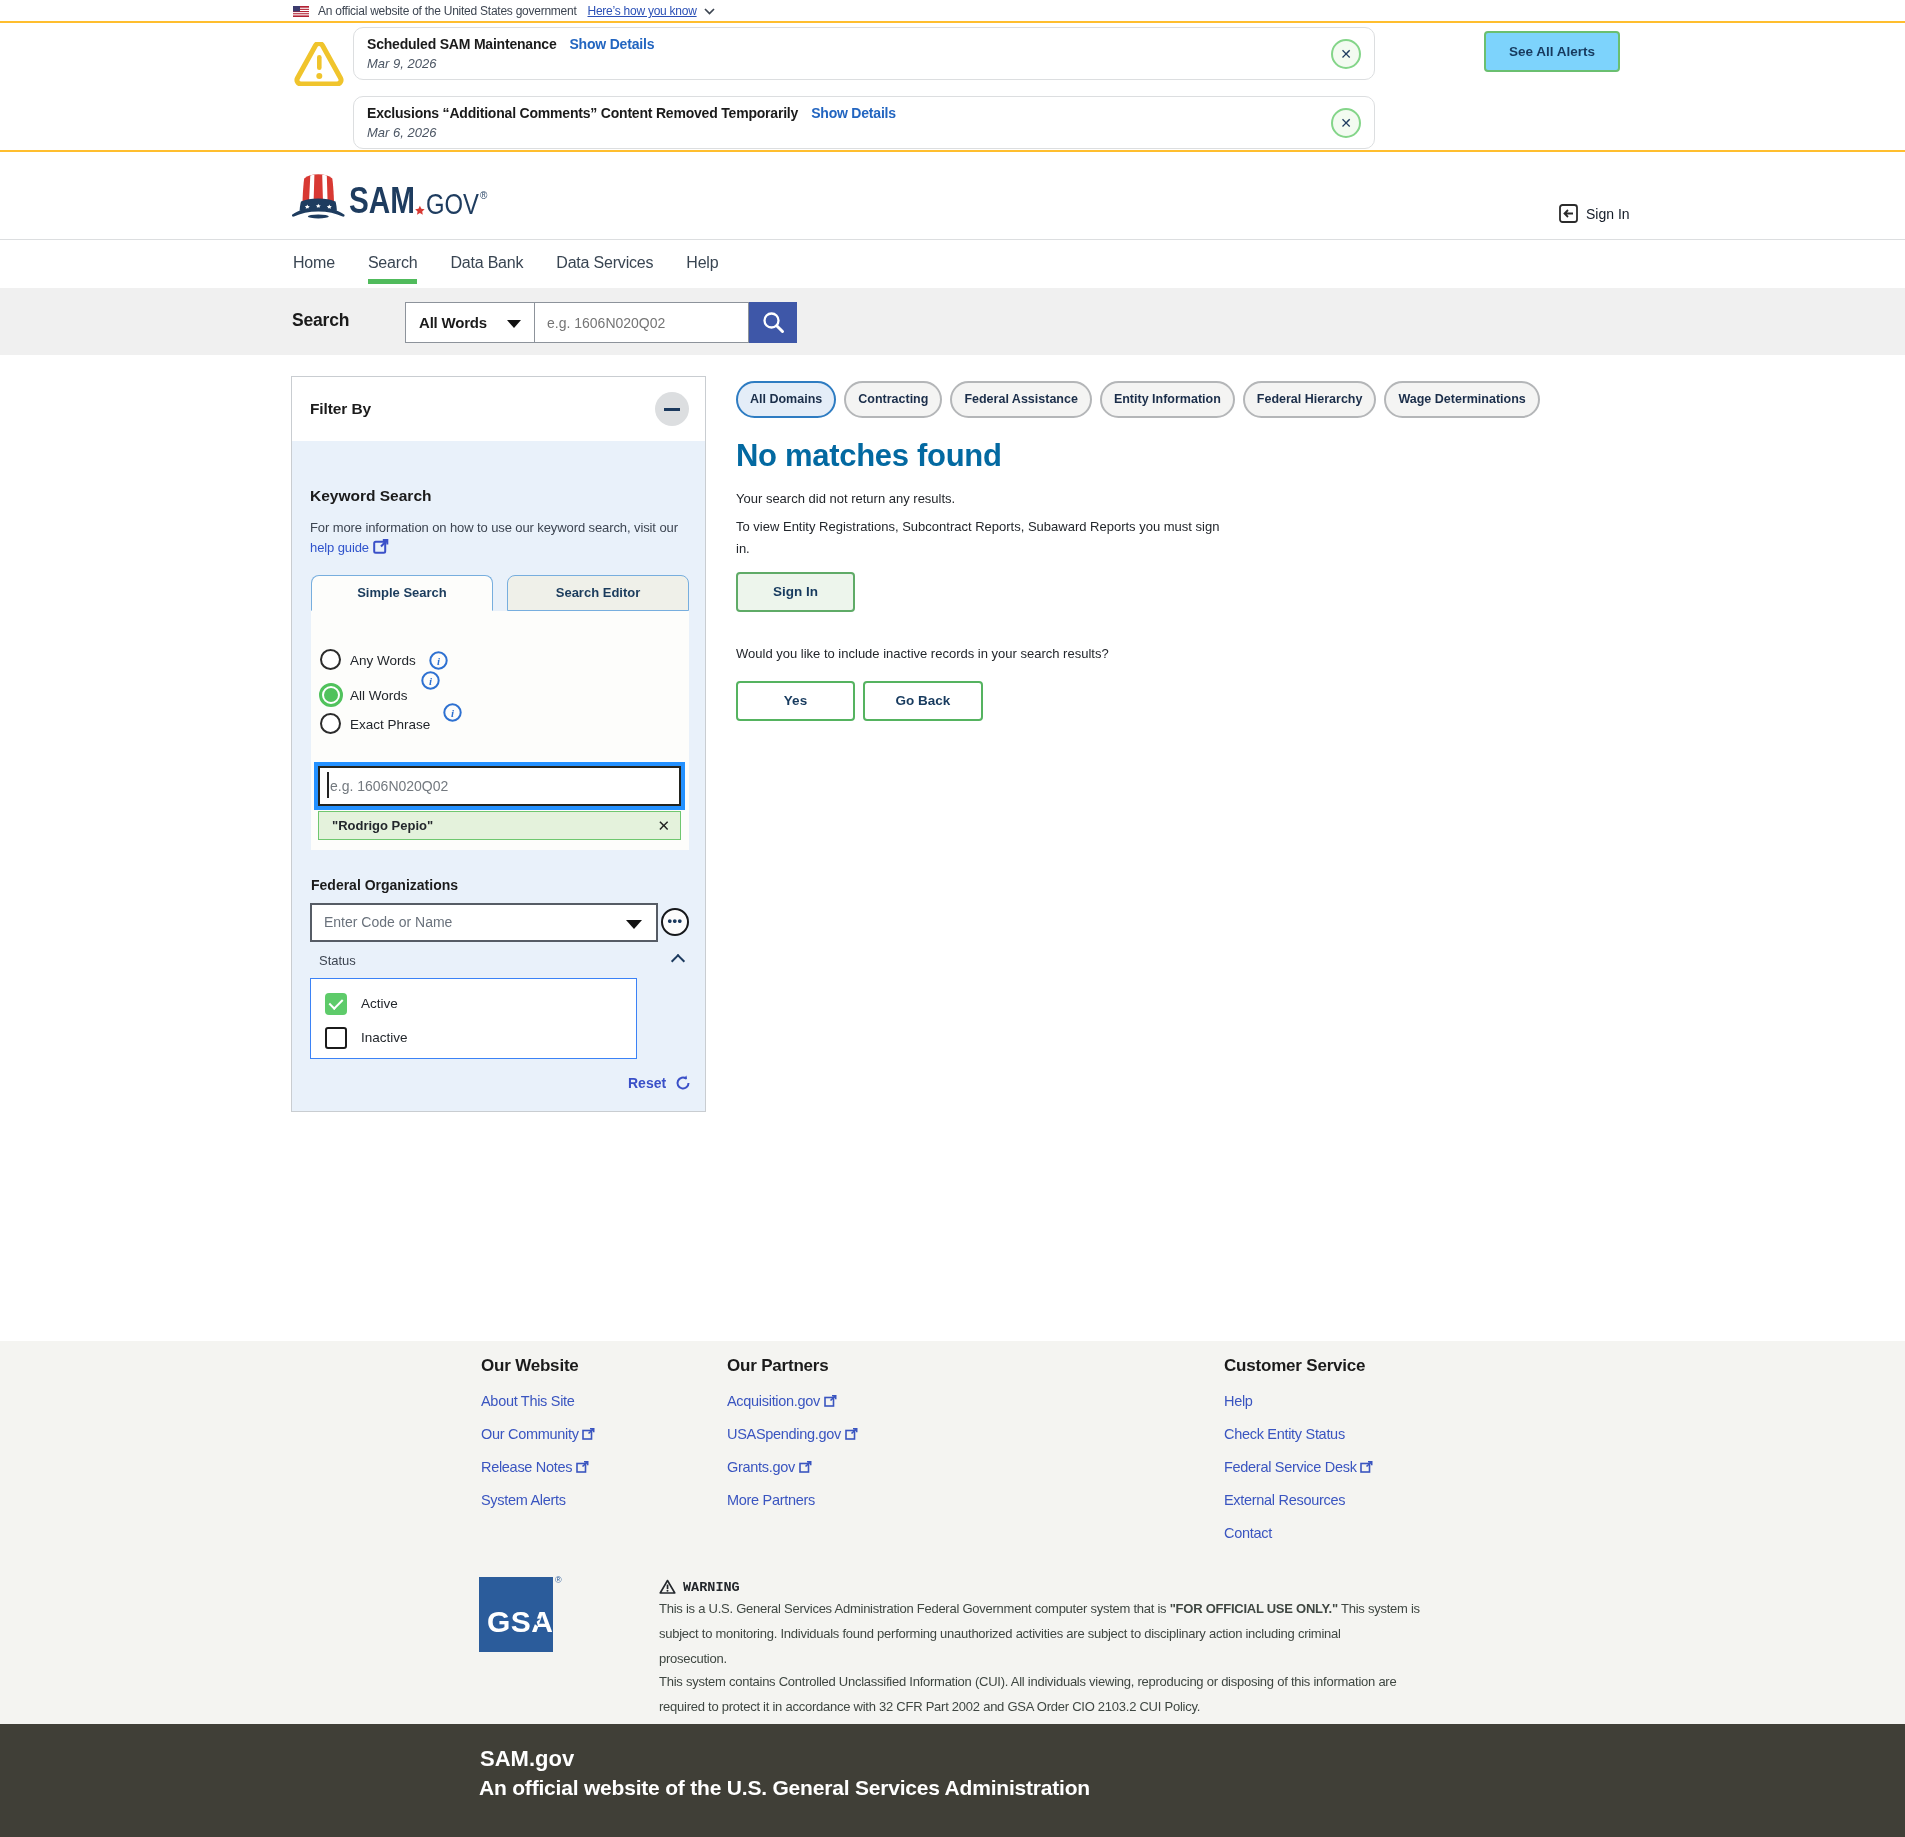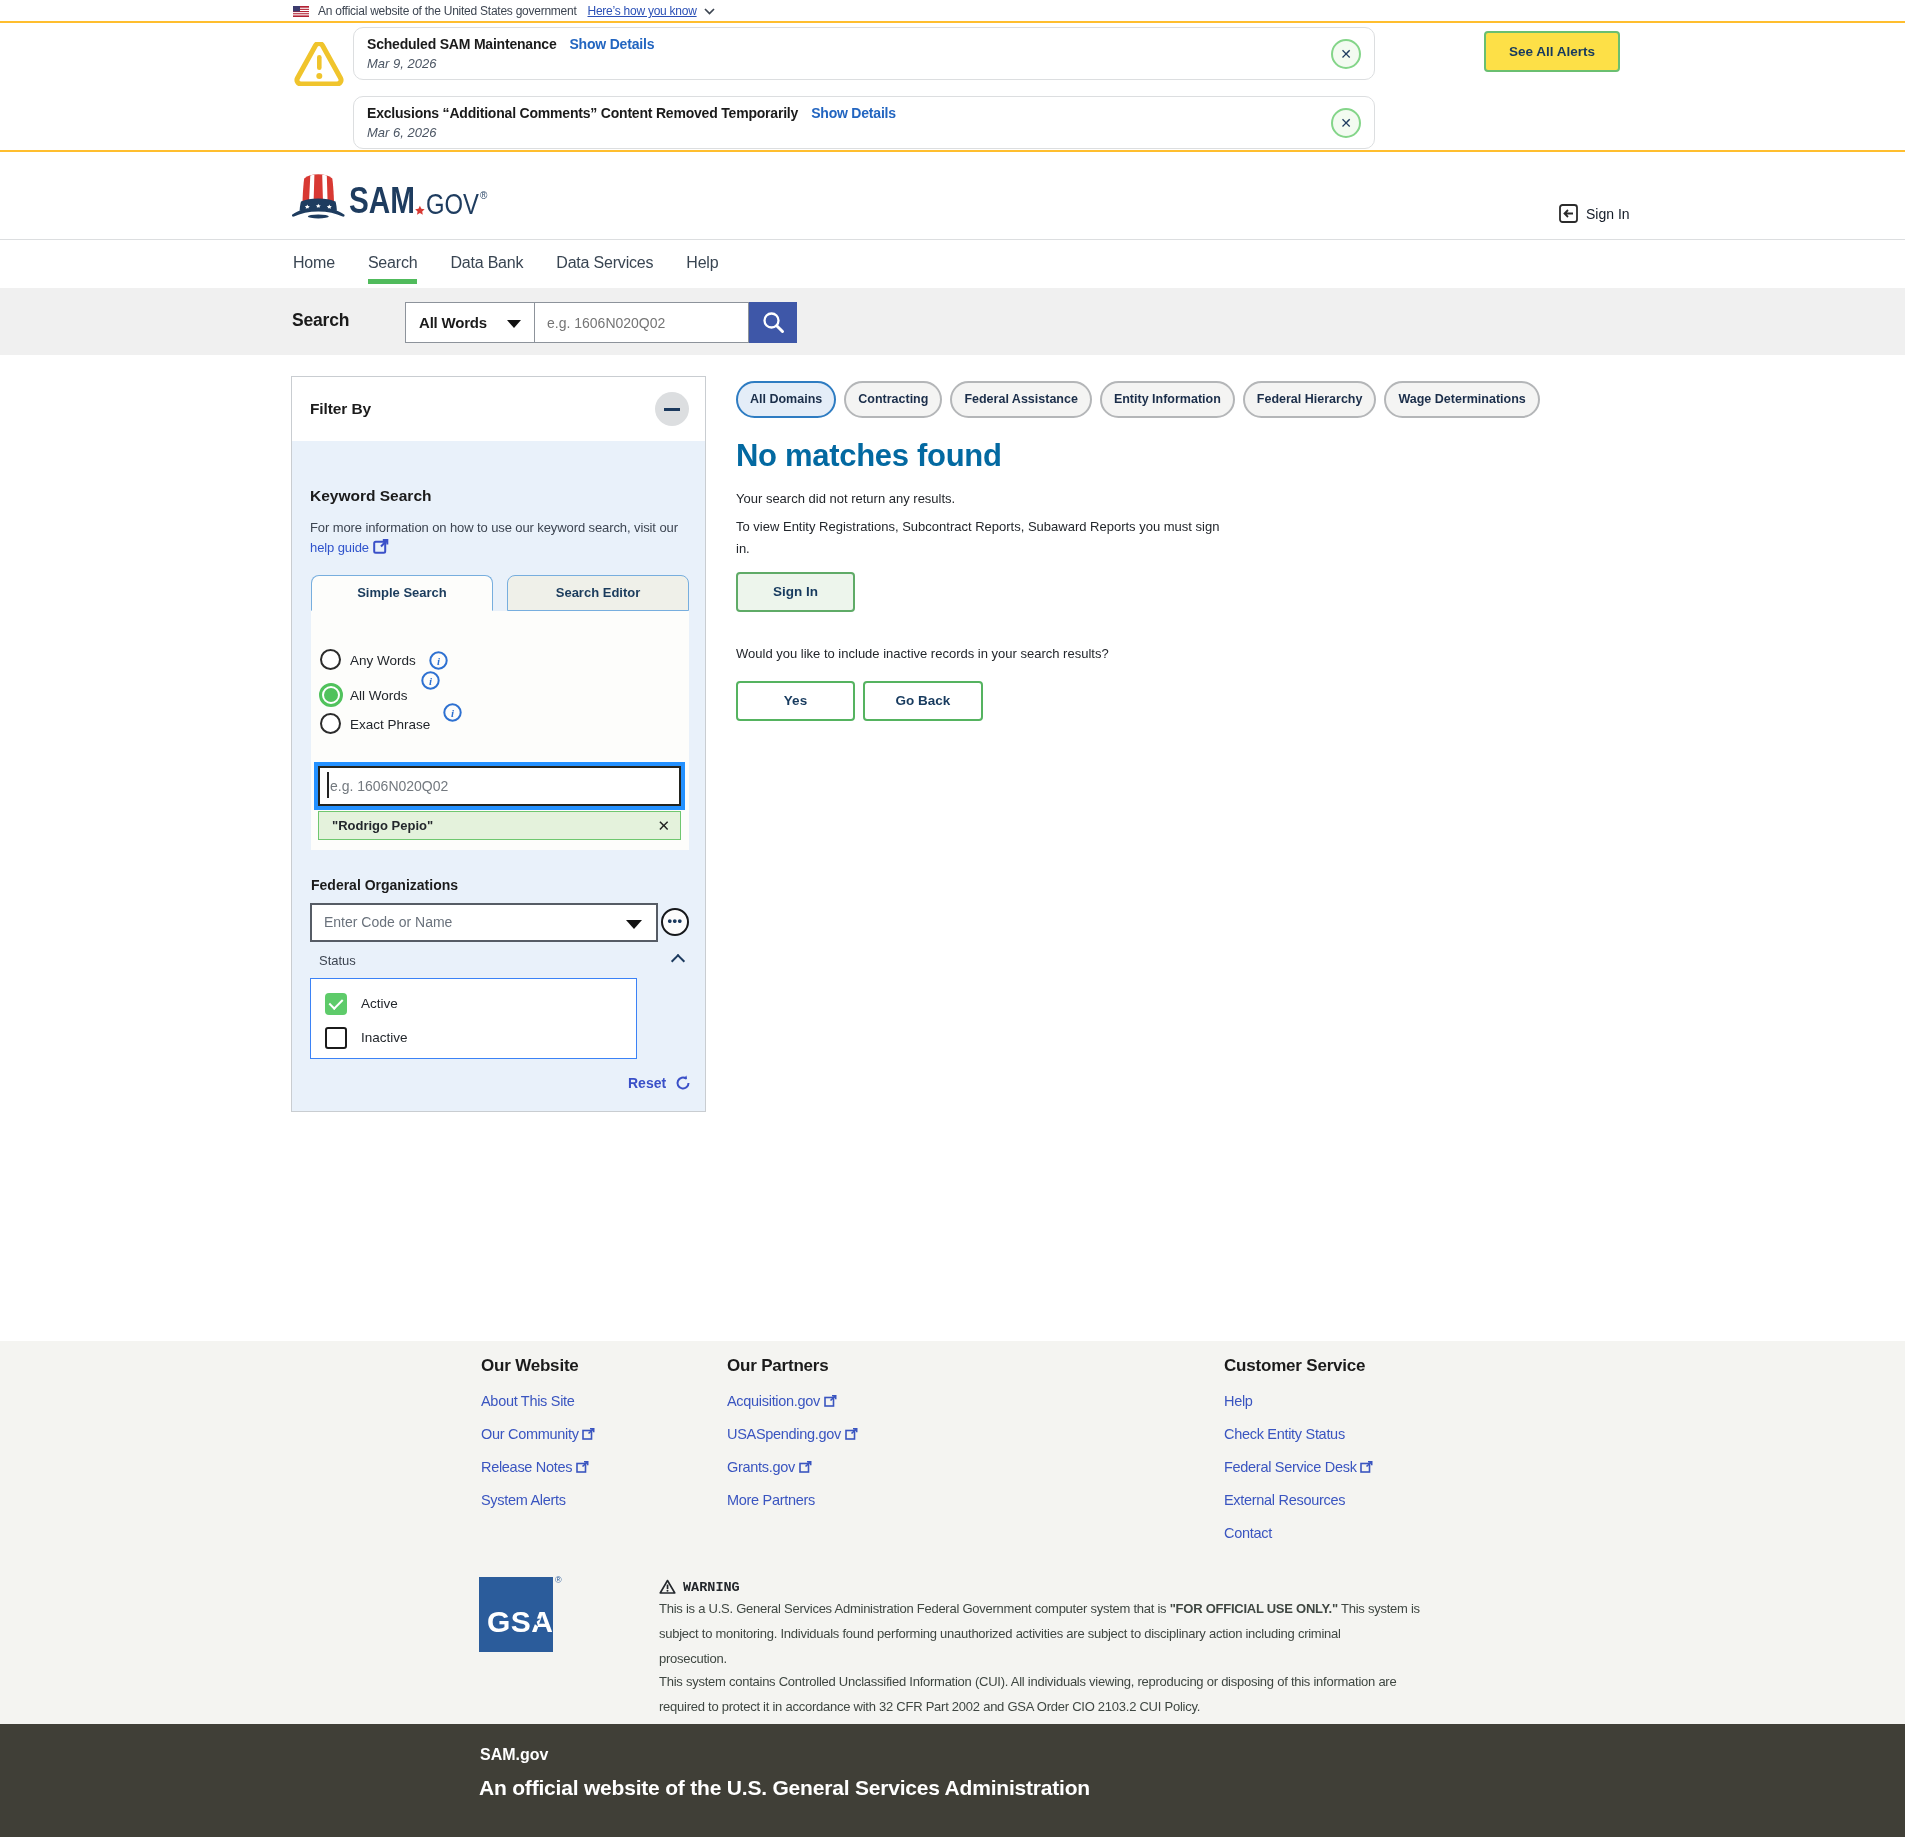--- a/index.html
+++ b/index.html
@@ -13,21 +13,21 @@
 .banner-inner .hk { color:#2b50b6; text-decoration:underline; margin-left:11px; }
 
 
 .alerts { height:129px; background:#fff; border-bottom:2px solid #ffbe2e; position:relative; }
 .warn-tri { position:absolute; left:294px; top:19px; }
 .alert-card { position:absolute; left:353px; width:1022px; height:53px; background:#fff; border:1px solid #dcdee0; border-radius:10px; padding:8px 16px 0 13px; }
 .alert-card .t { font-size:14px; letter-spacing:-0.2px; font-weight:bold; color:#1b1b1b; }
 .alert-card .t a { color:#2265c0; margin-left:13px; }
 .alert-card .d { font-size:13px; font-style:italic; color:#4b5563; margin-top:4px; }
 .alert-close { position:absolute; right:13px; top:11px; width:30px; height:30px; border-radius:50%; border:2px solid #84d589; background:#f3fbf1; color:#1c3a5e; font-size:14px; line-height:26px; text-align:center; }
-.see-all { position:absolute; left:1484px; top:8px; width:136px; height:41px; background:#fde047; border:2px solid #6abf70; border-radius:4px; font-size:13.5px; font-weight:bold; color:#173a5e; text-align:center; line-height:37px; }
+.see-all { position:absolute; left:1484px; top:8px; width:136px; height:41px; background:#7dd3fc; border:2px solid #6abf70; border-radius:4px; font-size:13.5px; font-weight:bold; color:#173a5e; text-align:center; line-height:37px; }
 
 
 .hdr { height:87px; background:#fff; position:relative; }
 .signin { position:absolute; left:1559px; top:52px; display:flex; align-items:center; gap:8px; font-size:14px; color:#121a26; }
 
 
 .nav { height:49px; border-top:1px solid #dcdee0; background:#fff; position:relative; }
 .nav ul { list-style:none; position:absolute; left:293px; top:14px; display:flex; }
 .nav li { font-size:16px; color:#394552; margin-right:33px; position:relative; letter-spacing:-0.2px;}
 .nav li.act:after { content:""; position:absolute; left:0; right:0; bottom:-12px; height:5px; background:#50bb5c; }
@@ -104,21 +104,21 @@
 .fcol h4 { font-size:17px; font-weight:bold; color:#1b1b1b; letter-spacing:-0.2px; }
 .fcol a { display:block; font-size:14.5px; color:#3a55c0; text-decoration:none; margin-top:17px; letter-spacing:-0.3px; }
 .gsa { position:absolute; left:479px; top:236px; width:74px; height:75px; background:#2b5c9b; }
 .gsa .g { position:absolute; left:8px; top:28px; font-size:30px; font-weight:bold; color:#fff; letter-spacing:0.5px; }
 .gsa .reg { position:absolute; left:76px; top:-2px; font-size:9px; color:#2b5c9b; }
 .warnhd { position:absolute; left:683px; top:239px; font-family:"Liberation Mono", monospace; font-size:13.5px; font-weight:bold; color:#23272c; }
 .warnp { position:absolute; left:659px; font-size:13px; line-height:25px; color:#3f4742; letter-spacing:-0.25px; }
 
 
 .dark { height:113px; background:#403f37; position:relative; color:#fff; }
-.dark .a { position:absolute; left:480px; top:22px; font-size:16px; font-weight:bold;text-align:right; }
+.dark .a { position:absolute; left:480px; top:22px; font-size:22px; font-weight:bold;text-align:right; }
 .dark .b { position:absolute; left:479px; top:52px; font-size:21px; font-weight:bold; letter-spacing:-0.2px; }
 </style>
 </head>
 <body>
 <div class="banner">
   <div class="banner-inner">
     <svg width="16" height="11" viewBox="0 0 16 11">
         <rect width="16" height="11" fill="#b22234"></rect>
         <rect y="1.7" width="16" height="1.1" fill="#fff"></rect>
         <rect y="3.9" width="16" height="1.1" fill="#fff"></rect>

